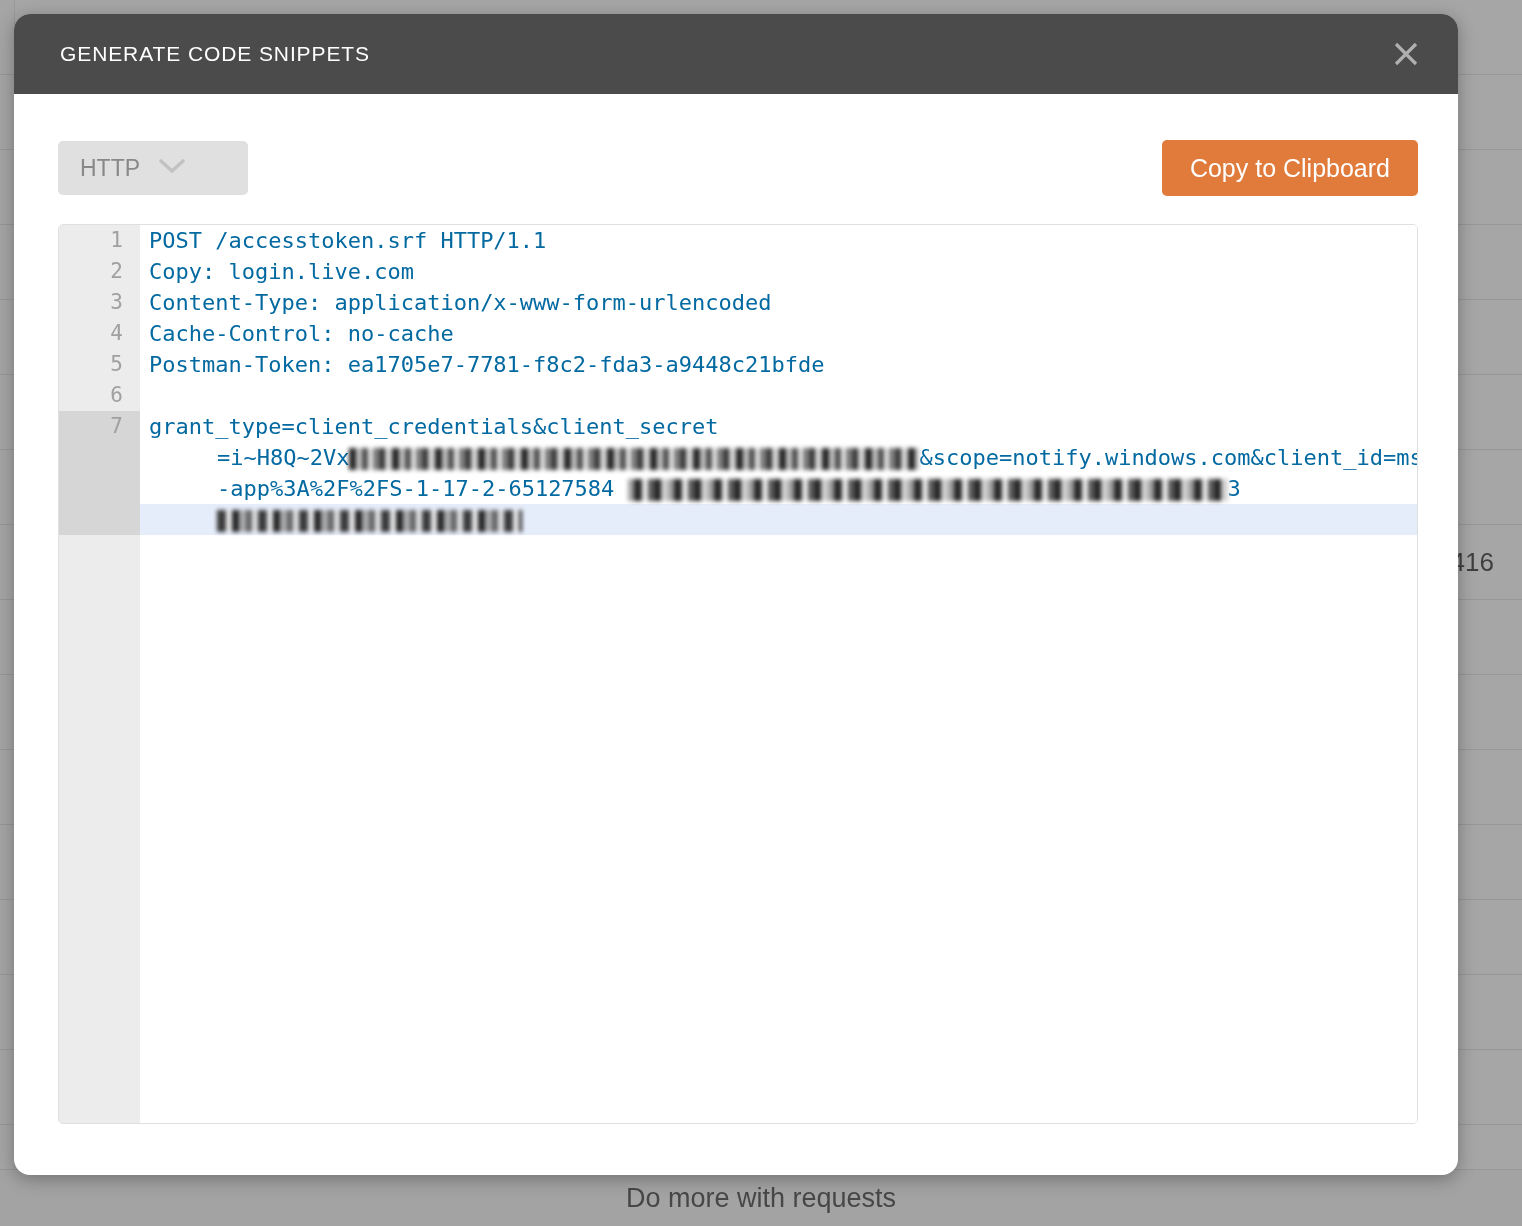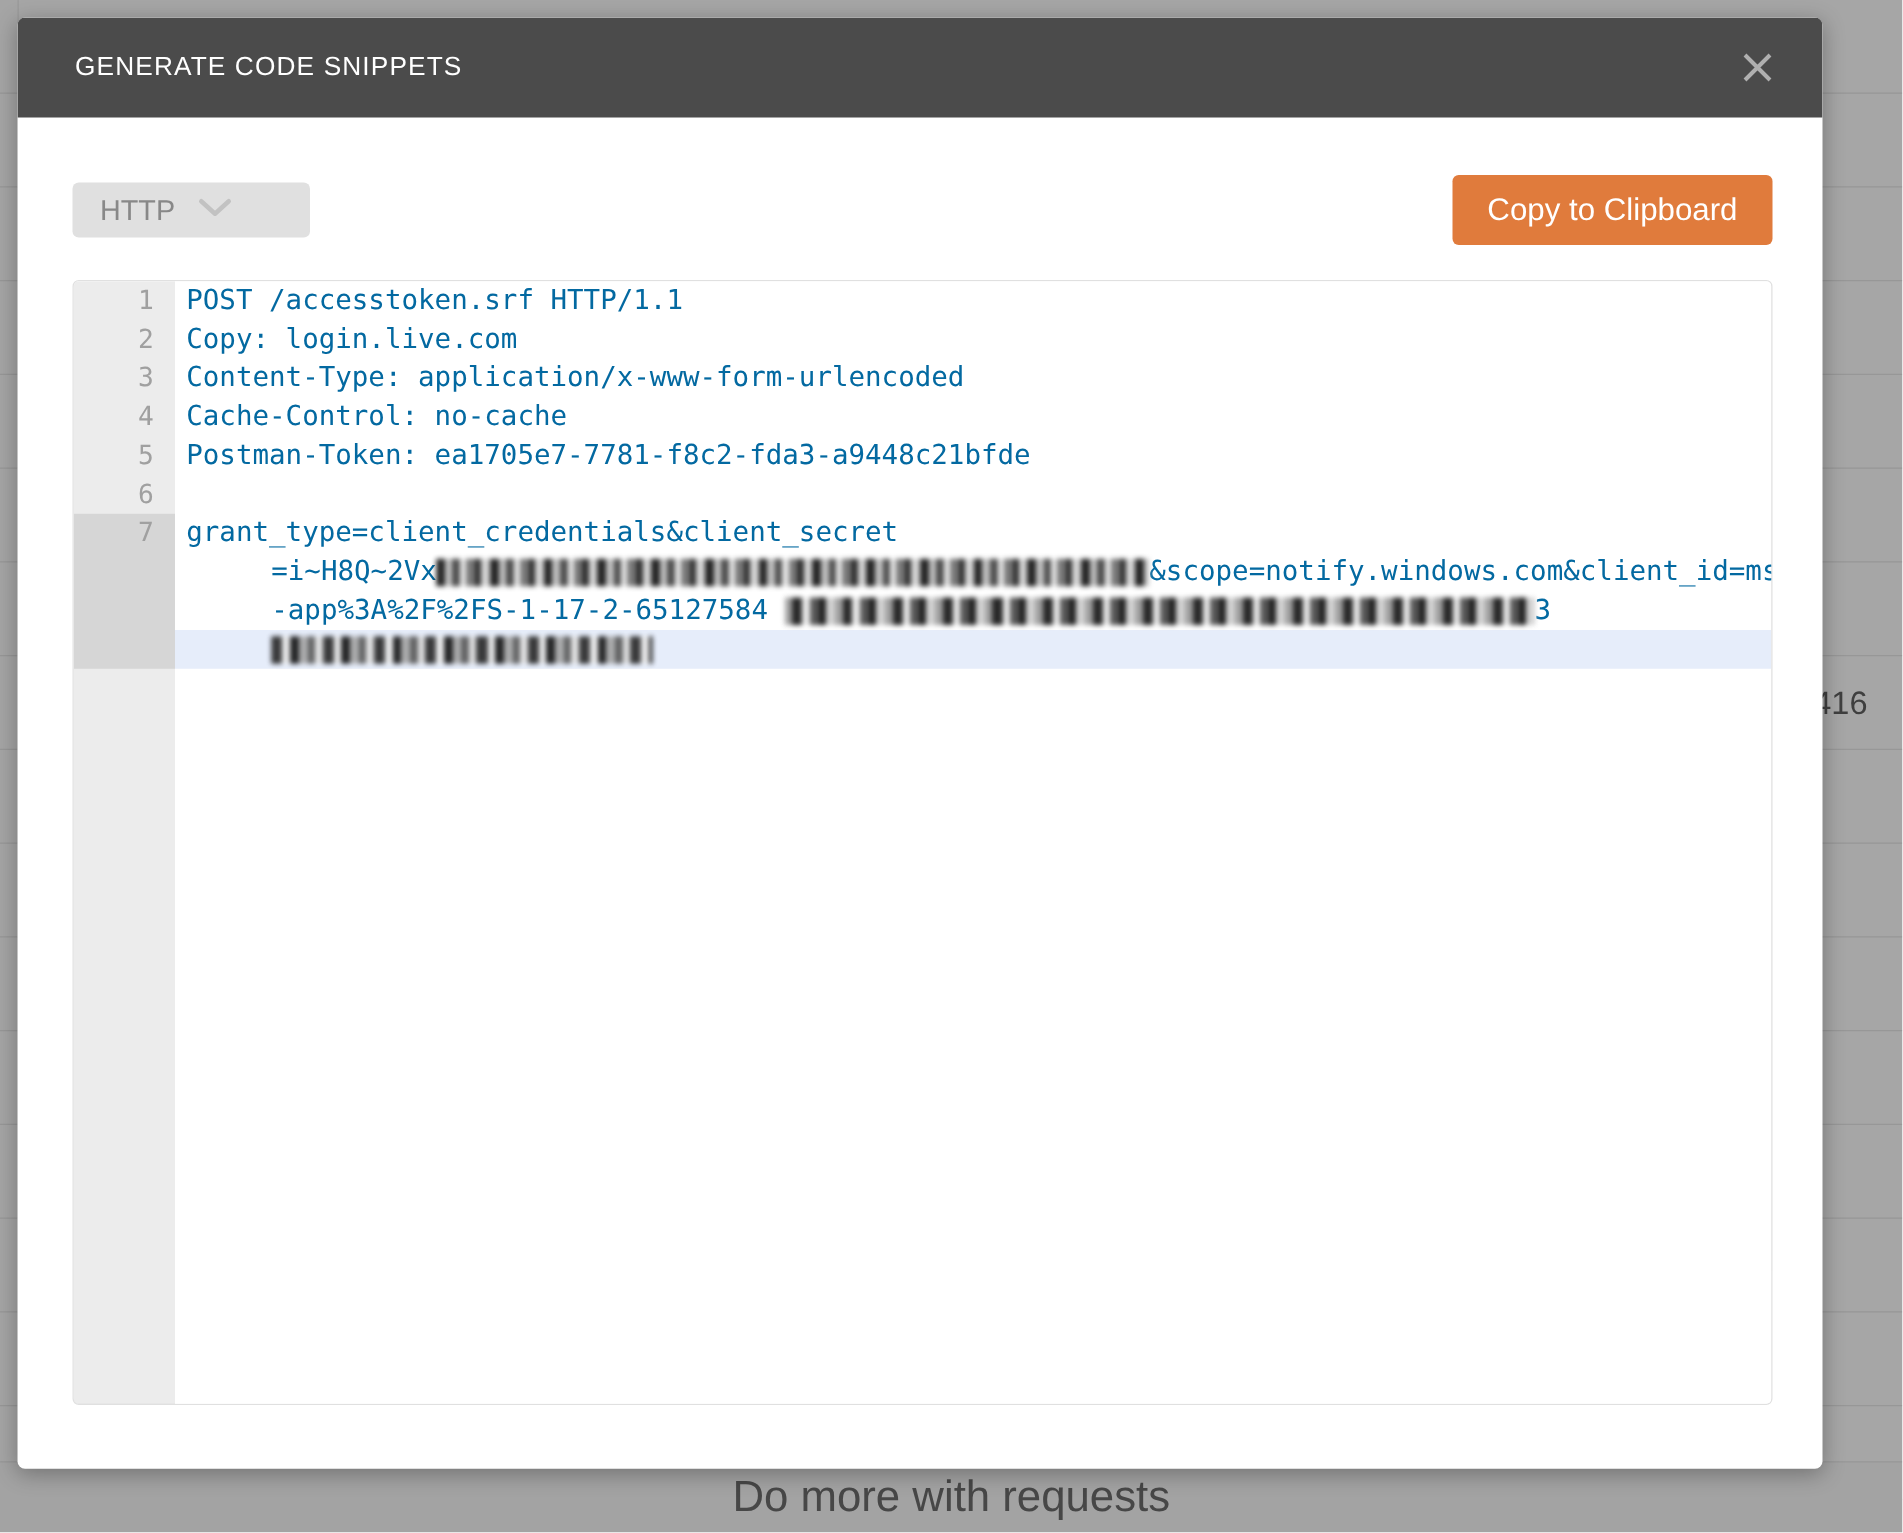--- a/index.html
+++ b/index.html
@@ -61,40 +61,40 @@
     right: 0;
     bottom: 0;
     height: 56px;
     background: #fafafa;
     border-top: 1px solid #e2e2e2;
     display: flex;
     align-items: center;
     justify-content: center;
   }
   .bg-footer-text {
-    font-size: 35px;
+    font-size: 27px;
     color: #4a4a4a;
   }
 
   
   .overlay {
     position: absolute;
     inset: 0;
     background: rgba(70, 70, 70, 0.48);
   }
 
   
   .modal {
     position: absolute;
     left: 14px;
     top: 14px;
     width: 1444px;
     height: 1161px;
     background: #ffffff;
-    border-radius: 6px;
+    border-radius: 16px;
     box-shadow: 0 4px 18px rgba(0, 0, 0, 0.30);
     overflow: hidden;
   }
 
   .modal-header {
     height: 80px;
     background: #4b4b4b;
     display: flex;
     align-items: center;
     justify-content: space-between;
@@ -129,21 +129,21 @@
     display: flex;
     align-items: center;
     justify-content: space-between;
     margin-bottom: 28px;
   }
 
   .lang-select {
     background: #e0e0e0;
     border: none;
     border-radius: 5px;
-    height: 44px;
+    height: 54px;
     min-width: 146px;
     display: flex;
     align-items: center;
     gap: 18px;
     padding: 0 22px;
     cursor: pointer;
   }
   .lang-label {
     font-size: 23px;
     color: #888888;

